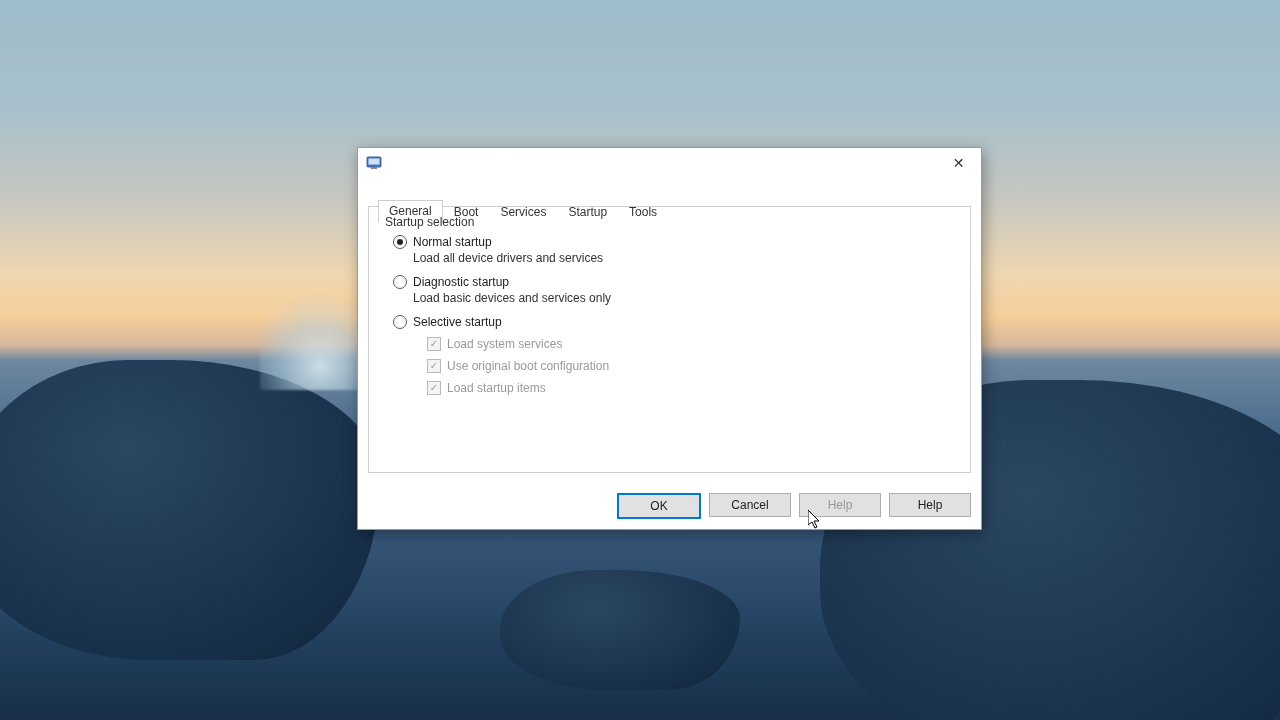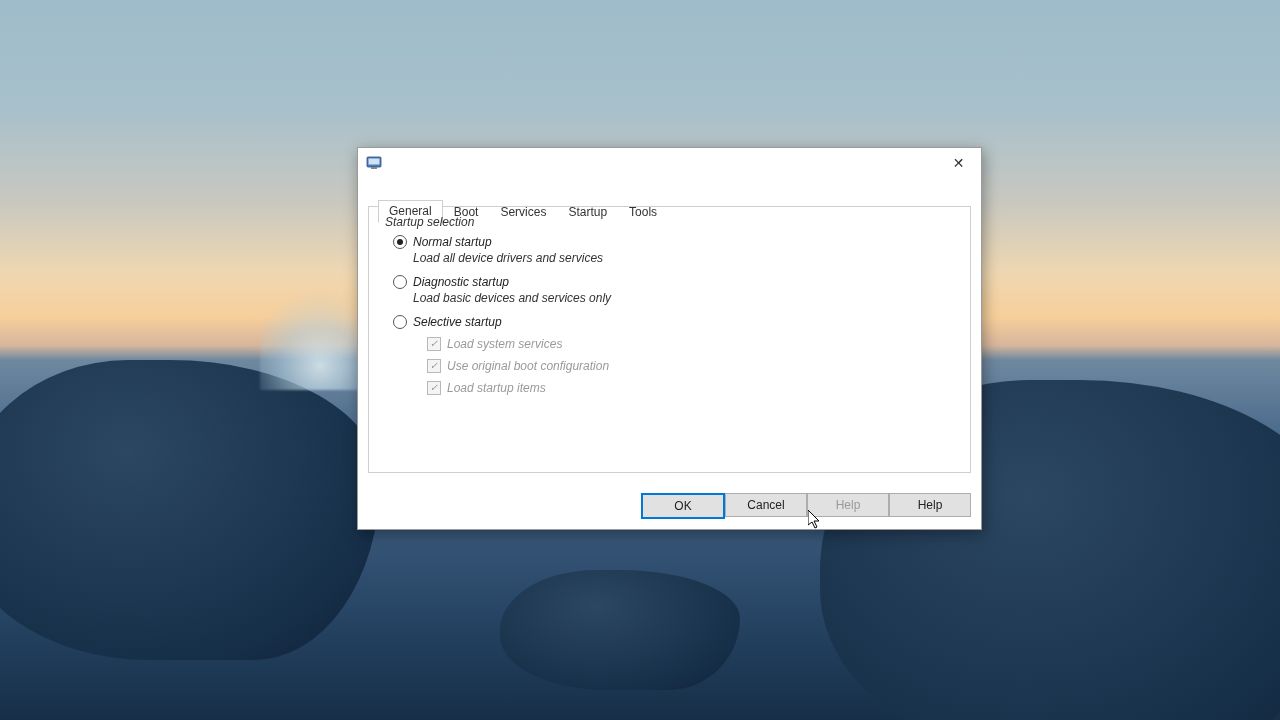--- a/index.html
+++ b/index.html
@@ -107,21 +107,20 @@
   }
 
   .tab-panel {
     margin: 0 10px 0 10px;
     border: 1px solid #cfcfcf;
     border-top: none;
     height: 266px;
     padding: 6px 10px 4px 10px;
     box-sizing: border-box;
     position: relative;
-    font-style: italic;
   }
 
   .fieldset-label {
     color: #333;
     margin: 2px 0 6px 6px;
   }
 
   .radio-row {
     display: flex;
     align-items: flex-end;
@@ -176,20 +175,21 @@
     font-size: 10px;
     color: #9a9a9a;
     line-height: 1;
   }
 
   .button-row {
     position: absolute;
     right: 10px;
     bottom: 10px;
     display: flex;
+    gap: 8px;
   }
   .btn {
     width: 80px;
     height: 22px;
     border: 1px solid #adadad;
     background: #e1e1e1;
     color: #222;
     display: flex;
     align-items: center;
     justify-content: center;

